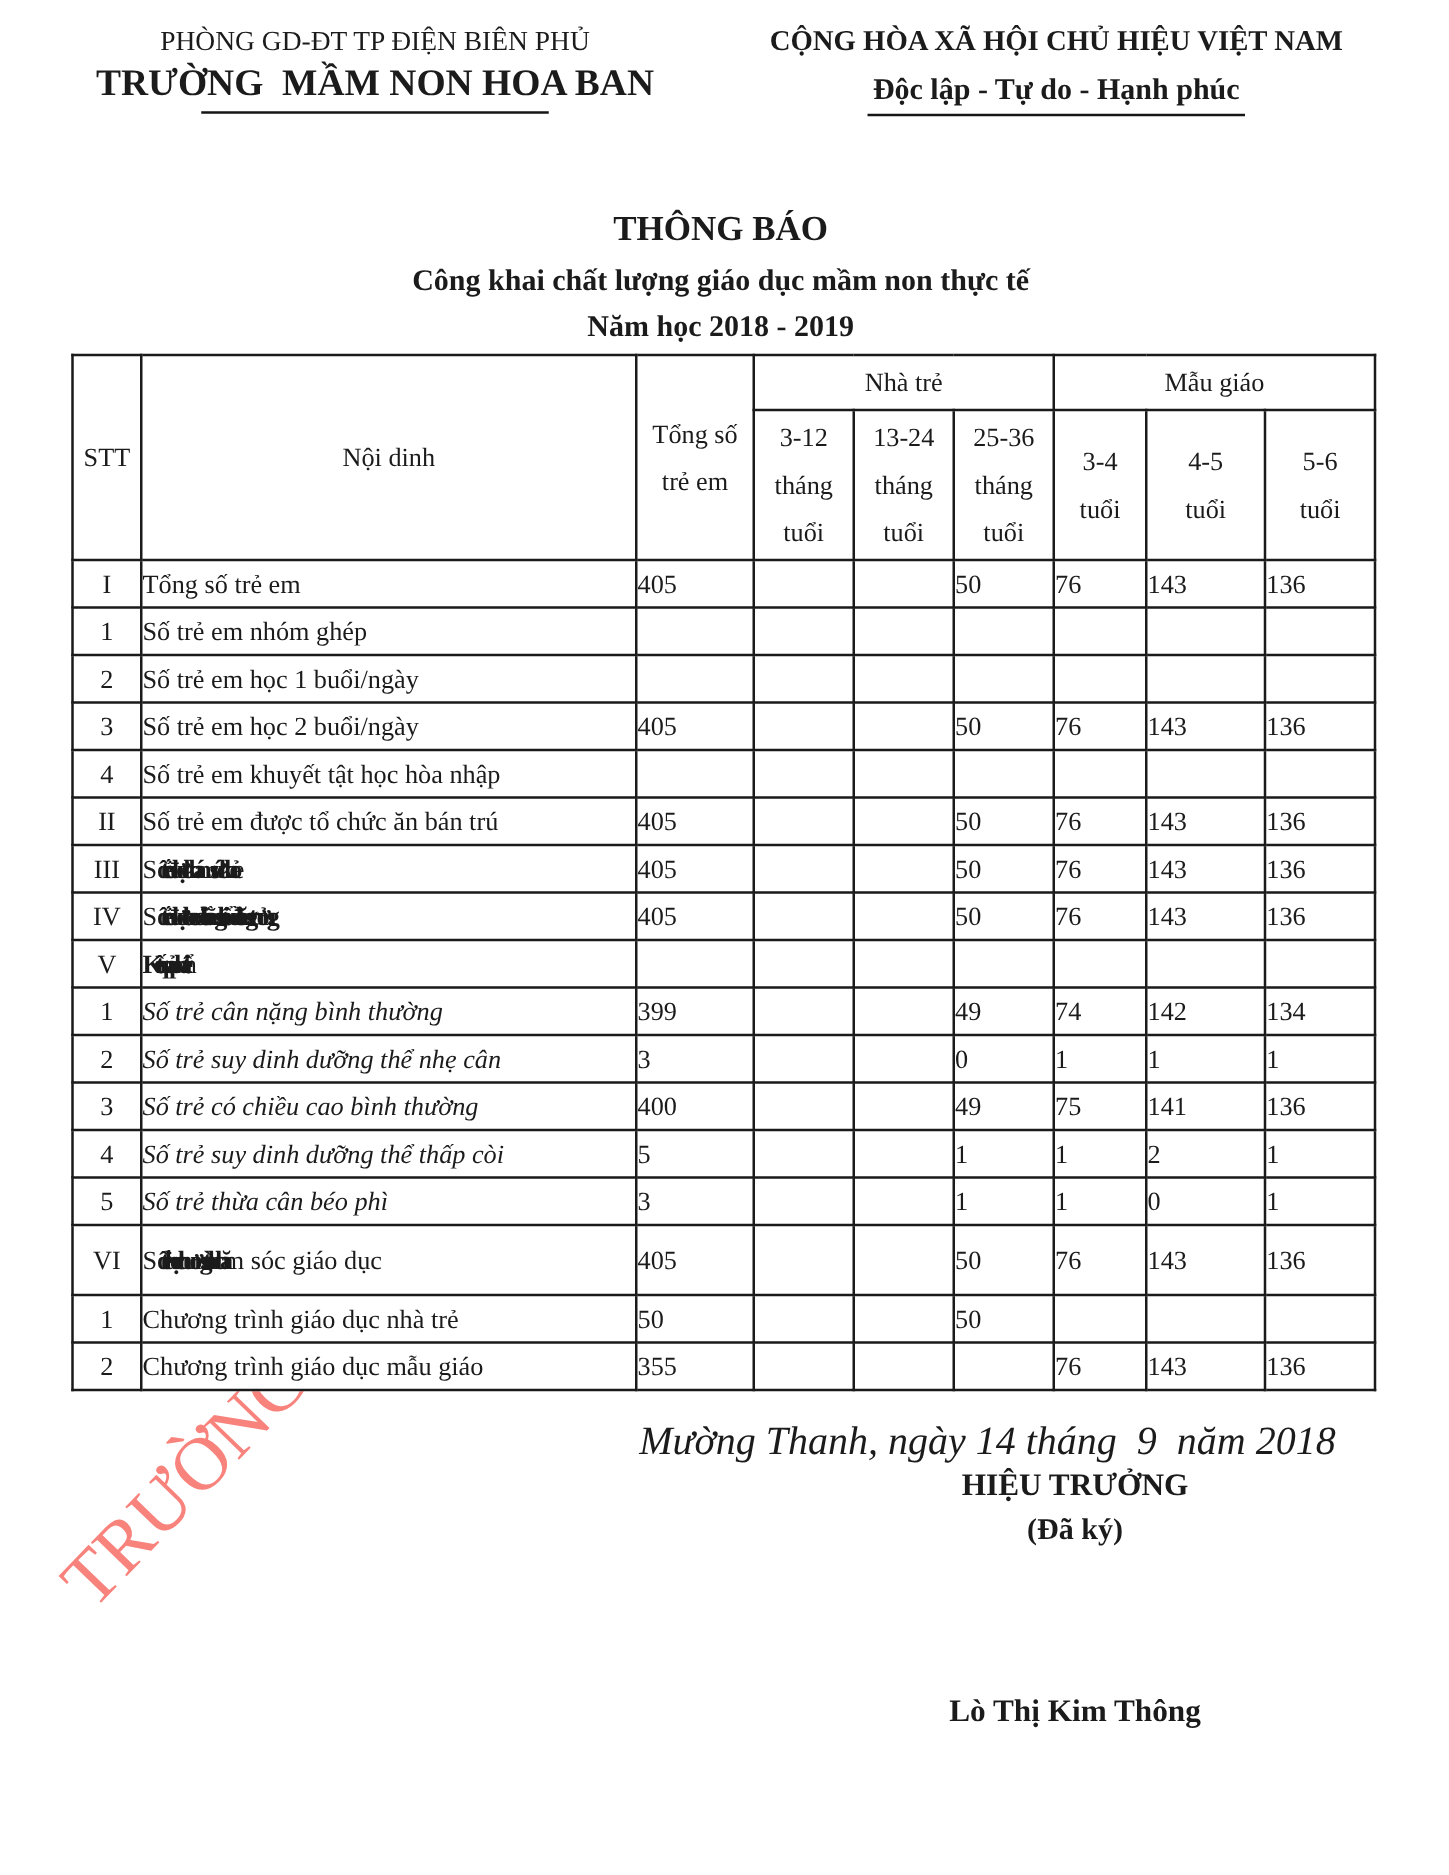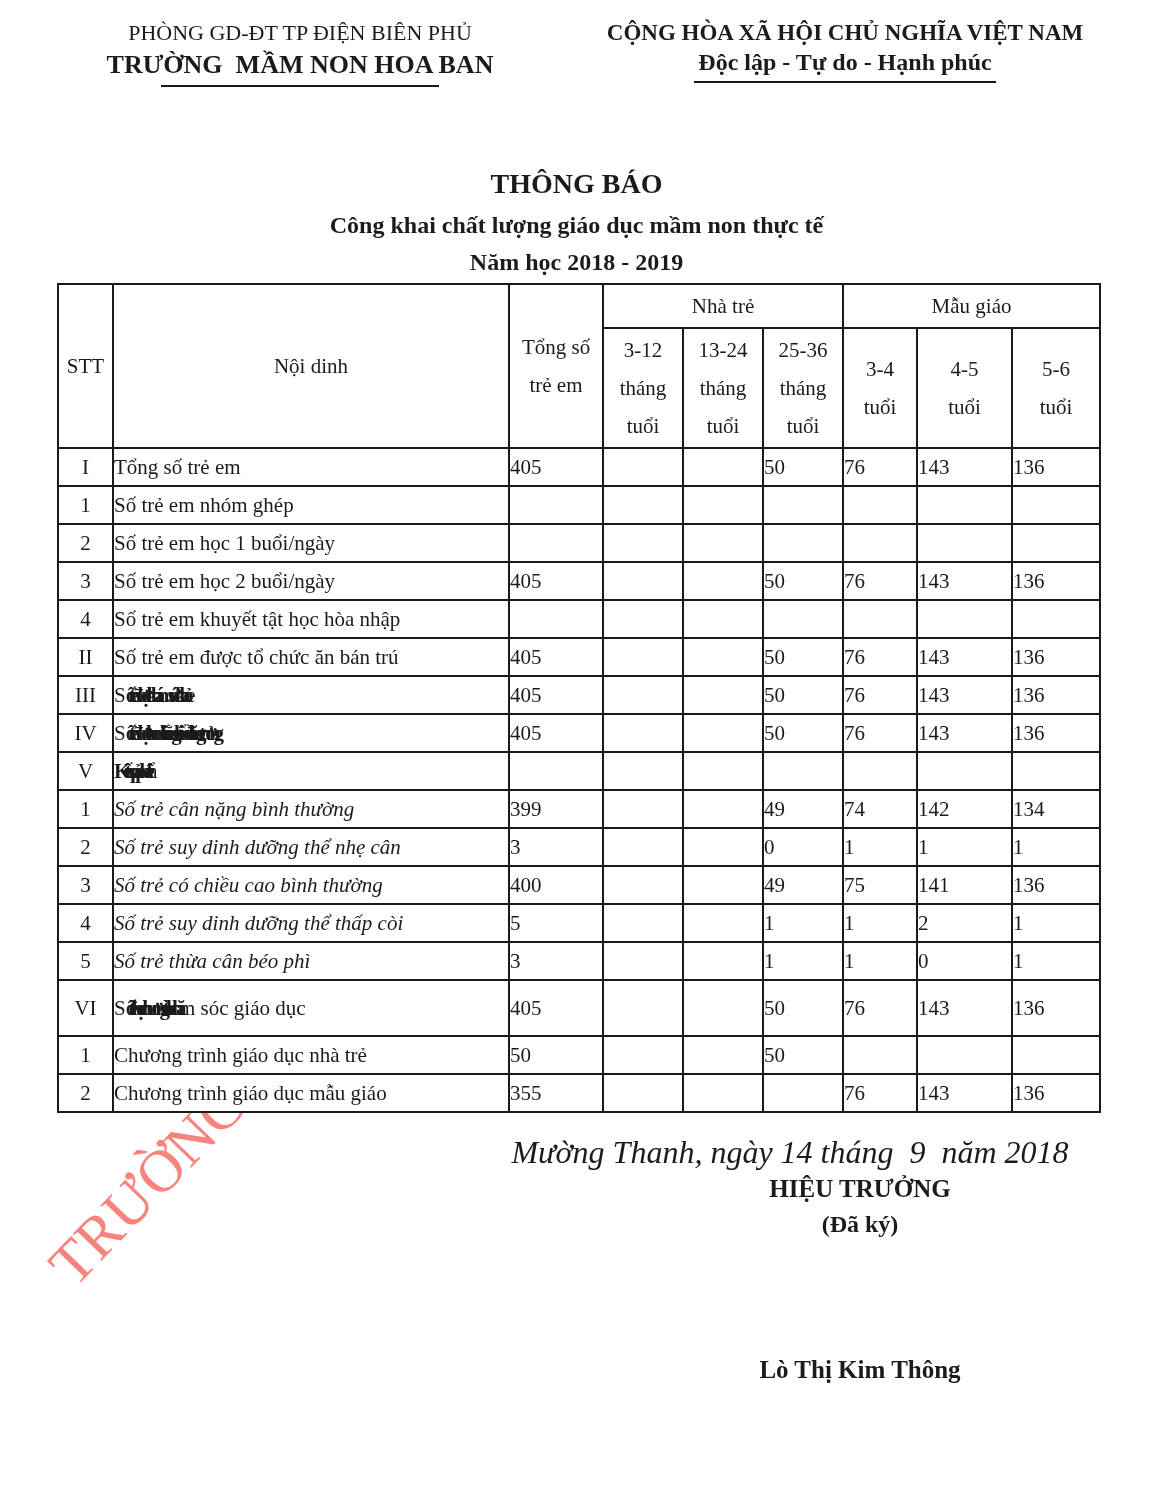--- a/index.html
+++ b/index.html
@@ -13,23 +13,23 @@
     position:absolute; left:60px; top:1245px; height:60px; line-height:60px;
     font-size:60px; white-space:nowrap; z-index:0;
     transform:rotate(-46deg); transform-origin:0 50%;
   }
   .content { position:relative; z-index:1;padding-left:40px; }
   
   .header { display:flex; padding-top:20px; }
   .header-left  { width:470px; margin-left:25px; text-align:center; }
   .header-right { width:600px; margin-left:10px; text-align:center; }
   .hl1 { font-size:22px; }
-  .hl2 { font-size:26px; font-weight:bold; margin-top:4px; white-space:pre; }
+  .hl2 { font-size:30px; font-weight:bold; margin-top:4px; white-space:pre; }
   .hr1 { font-size:23px; font-weight:bold; }
-  .hr2 { font-size:24px; font-weight:bold; margin-top:3px; }
+  .hr2 { font-size:24px; font-weight:bold; margin-top:13px; }
   .rule { height:2px; background:#161616; margin:5px auto 0; }
   .rule-left  { width:278px; }
   .rule-right { width:302px; }
   
   .title { position:absolute; top:168px; left:0; width:1153px; text-align:center; }
   .t1 { font-size:28px; font-weight:bold; }
   .t2 { font-size:24px; font-weight:bold; margin-top:12px; }
   .t3 { font-size:24px; font-weight:bold; margin-top:10px; }
   
   .table-wrap { position:absolute; top:283px; left:57px; }
@@ -64,21 +64,21 @@
 
   <div class="content">
 
     <div class="header">
       <div class="header-left">
         <div class="hl1">PHÒNG GD-ĐT TP ĐIỆN BIÊN PHỦ</div>
         <div class="hl2">TRƯỜNG  MẦM NON HOA BAN</div>
         <div class="rule rule-left"></div>
       </div>
       <div class="header-right">
-        <div class="hr1">CỘNG HÒA XÃ HỘI CHỦ NGHĨA VIỆT NAM</div>
+        <div class="hr1">CỘNG HÒA XÃ HỘI CHỦ HIỆU VIỆT NAM</div>
         <div class="hr2">Độc lập - Tự do - Hạnh phúc</div>
         <div class="rule rule-right"></div>
       </div>
     </div>
 
     <div class="title">
       <div class="t1">THÔNG BÁO</div>
       <div class="t2">Công khai chất lượng giáo dục mầm non thực tế</div>
       <div class="t3">Năm học 2018 - 2019</div>
     </div>

